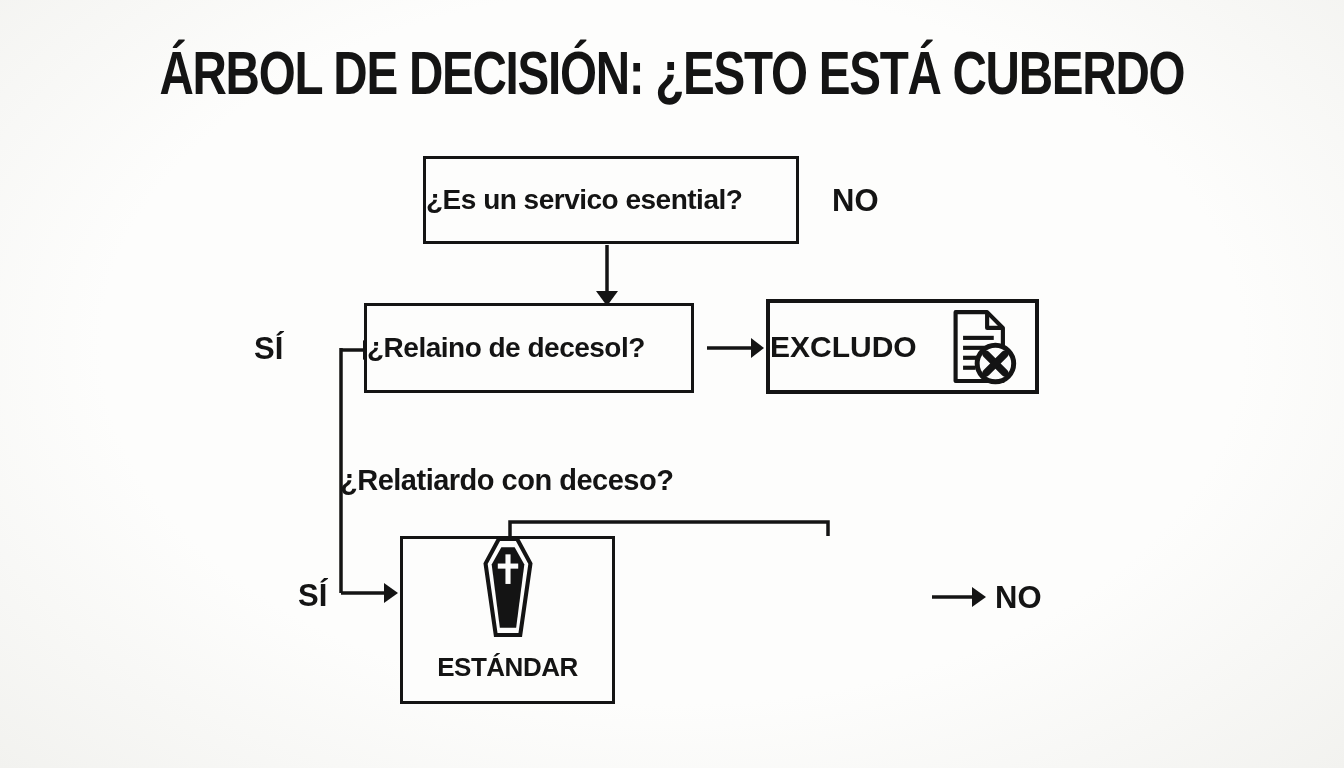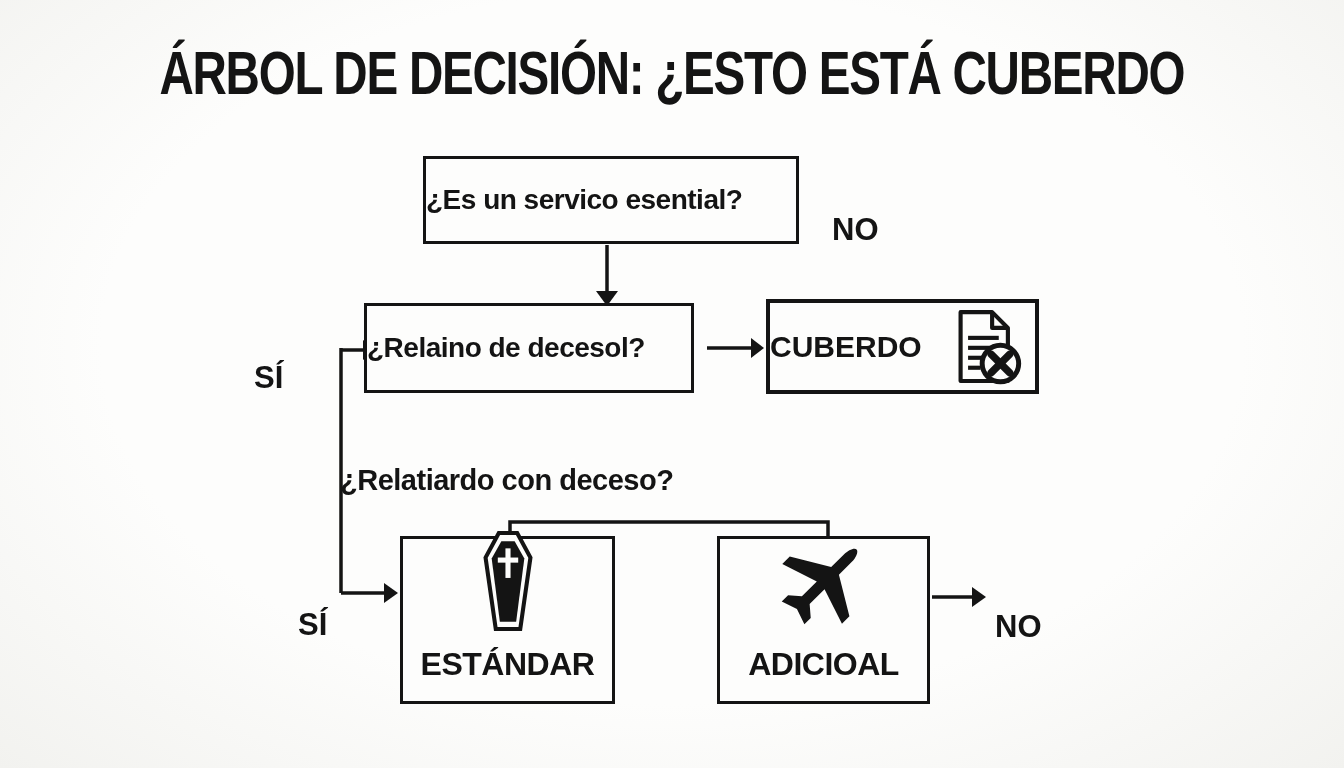--- a/index.html
+++ b/index.html
@@ -52,29 +52,28 @@
     gap: 22px;
   }
   .node-standard, .node-additional {
     flex-direction: column;
     justify-content: flex-end;
     padding-bottom: 18px;
     gap: 14px;
   }
   .node-standard  { left: 400px; top: 536px; width: 215px; height: 168px; }
   .node-additional{ left: 717px; top: 536px; width: 213px; height: 168px; }
-  .node-standard .q-text, .node-additional .q-text { font-size: 32px; }
+  .node-standard .q-text, .node-additional .q-text { font-size: 26px; }
   .node-excluded .q-text { font-size: 30px; letter-spacing: 0; }
   .branch-label {
     position: absolute;
     font-weight: bold;
     font-size: 31px;
     color: #141414;
     white-space: nowrap;
-    margin-top: 29px;
   }
   .lbl-no-top   { left: 832px; top: 183px; }
   .lbl-si-mid   { left: 254px; top: 331px; }
   .lbl-si-low   { left: 298px; top: 578px; }
   .lbl-no-low   { left: 995px; top: 580px; }
   .q3-label {
     position: absolute;
     left: 340px; top: 464px; width: 500px;
     font-weight: bold;
     font-size: 29px;
@@ -137,21 +136,21 @@
     <span class="q-text">¿Es un servico esential?</span>
   </div>
   <div class="branch-label lbl-no-top">NO</div>
 
   <div class="branch-label lbl-si-mid">SÍ</div>
   <div class="node node-q2">
     <span class="q-text">¿Relaino de decesol?</span>
   </div>
 
   <div class="node node-excluded">
-    <span class="q-text">CUBERDO</span>
+    <span class="q-text">EXCLUDO</span>
     <span class="icon-box">
       <svg width="78" height="80" viewBox="0 0 94 94" xmlns="http://www.w3.org/2000/svg">
         <path d="M20 5 H58 L77 24 V88 H20 Z" fill="#fdfdfc" stroke="#141414" stroke-width="5" stroke-linejoin="round"></path>
         <path d="M58 5 V24 H77" fill="none" stroke="#141414" stroke-width="5" stroke-linejoin="round"></path>
         <line x1="29" y1="36" x2="66" y2="36" stroke="#141414" stroke-width="5"></line>
         <line x1="29" y1="48" x2="58" y2="48" stroke="#141414" stroke-width="5"></line>
         <line x1="29" y1="60" x2="46" y2="60" stroke="#141414" stroke-width="5"></line>
         <line x1="29" y1="72" x2="44" y2="72" stroke="#141414" stroke-width="5"></line>
         <circle cx="68" cy="67" r="22" fill="#fdfdfc" stroke="#141414" stroke-width="6"></circle>
         <line x1="57" y1="56" x2="79" y2="78" stroke="#141414" stroke-width="9" stroke-linecap="round"></line>
@@ -168,25 +167,15 @@
       <svg width="62" height="102" viewBox="0 0 120 200" xmlns="http://www.w3.org/2000/svg">
         <path d="M42 6 L78 6 L104 54 L84 194 L36 194 L16 54 Z" fill="#fdfdfc" stroke="#141414" stroke-width="8" stroke-linejoin="miter"></path>
         <path d="M47 22 L73 22 L92 56 L76 180 L44 180 L28 56 Z" fill="#141414"></path>
         <rect x="55" y="36" width="10" height="58" fill="#fdfdfc"></rect>
         <rect x="40" y="54" width="40" height="10" fill="#fdfdfc"></rect>
       </svg>
     </span>
     <span class="q-text">ESTÁNDAR</span>
   </div>
 
-  <div class="node node-additional">
-    <span class="icon-box">
-      <svg width="100" height="100" viewBox="0 0 512 512" xmlns="http://www.w3.org/2000/svg">
-        <g transform="rotate(45 256 256)">
-          <path d="M256 20 c15 0 28 32 28 64 v92 l188 112 v54 l-188 -62 v108 l54 46 v46 l-82 -28 -82 28 v-46 l54 -46 V280 l-188 62 v-54 l188 -112 v-92 c0 -32 13 -64 28 -64 z" fill="#141414"></path>
-        </g>
-      </svg>
-    </span>
-    <span class="q-text">ADICIOAL</span>
-  </div>
   <div class="branch-label lbl-no-low">NO</div>
 
 </div>
 
 </body></html>

